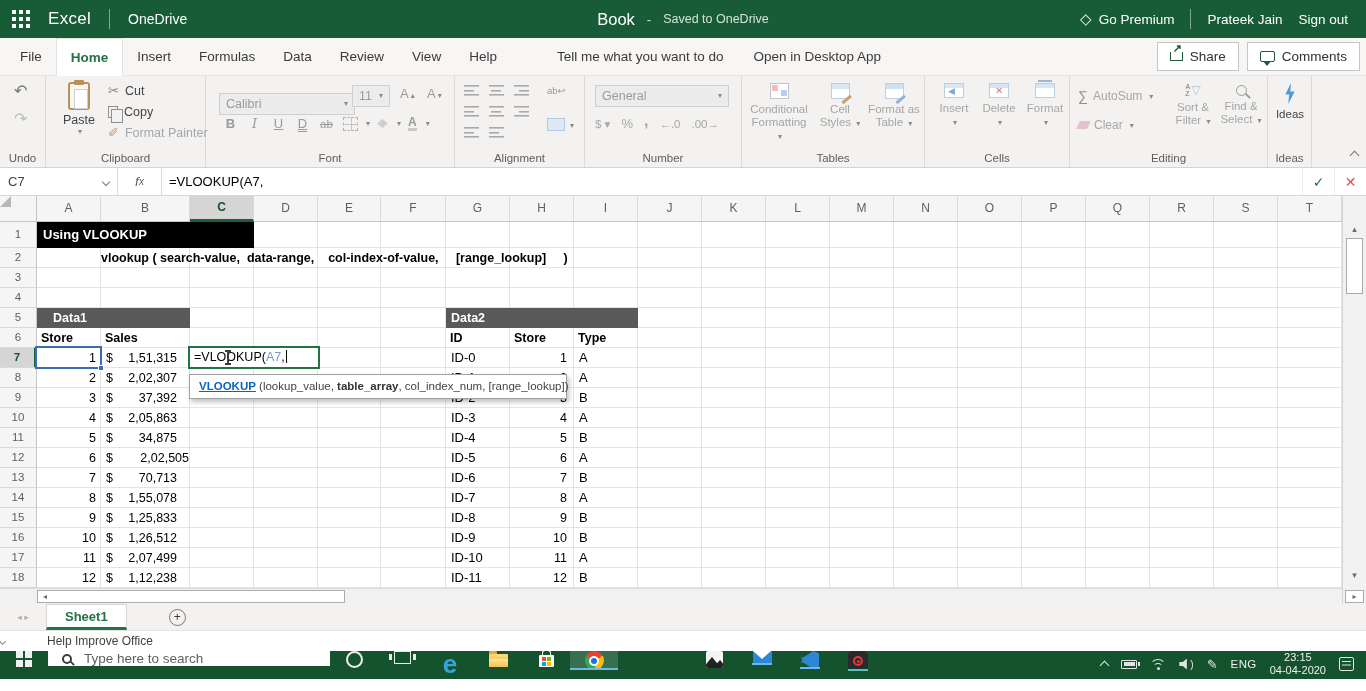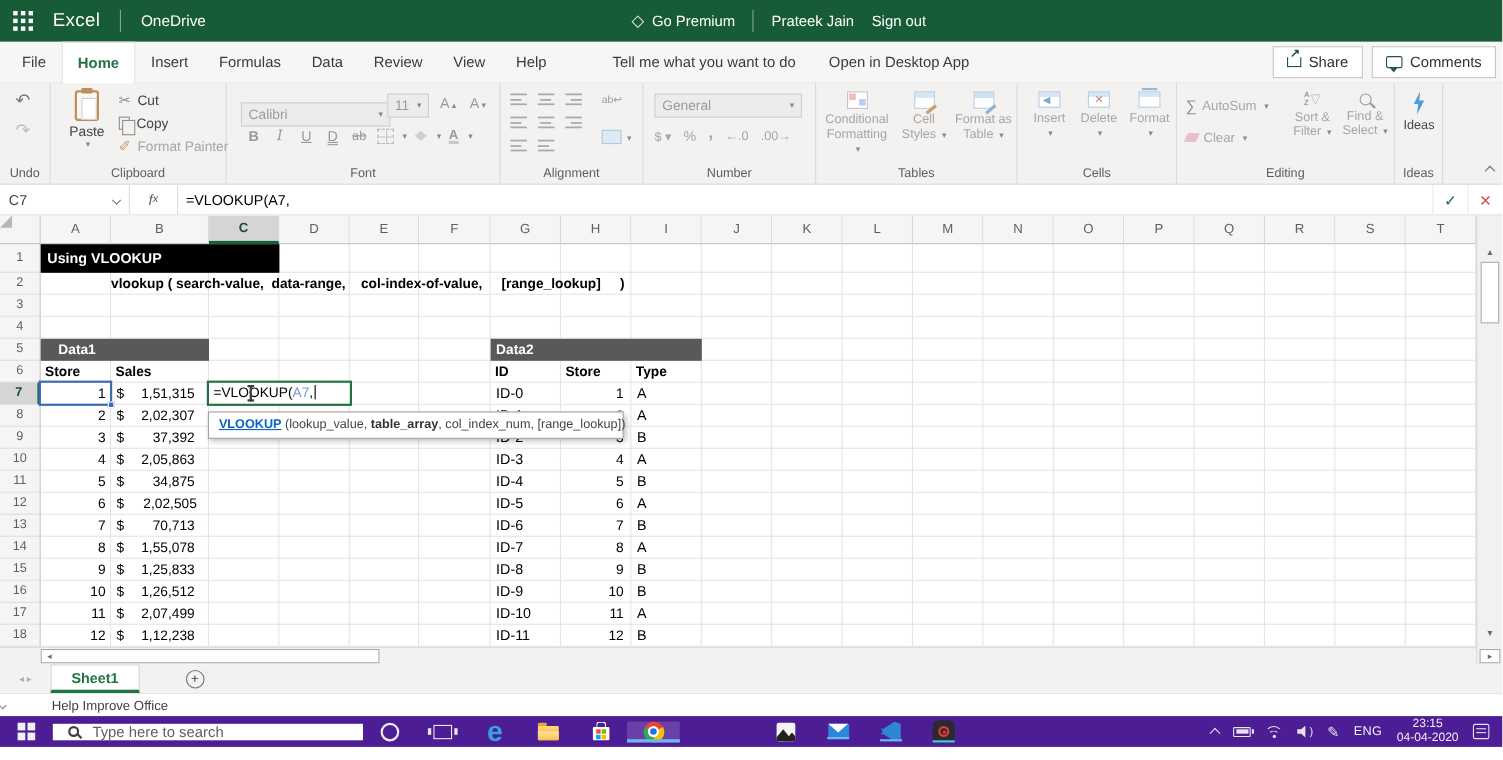--- a/index.html
+++ b/index.html
@@ -172,21 +172,21 @@
   .addsheet{margin-left:42px;width:17px;height:17px;border:1px solid #767676;border-radius:50%;display:flex;align-items:center;justify-content:center;font-size:12px;color:#3a3a3a;cursor:pointer}
 
   
   .statusbar{position:absolute;left:0;top:630px;width:1366px;height:21px;background:#fff;border-top:1px solid #e4e4e4;display:flex;align-items:center;font-size:12px;color:#3f3f3f}
   .statusbar .sleft{display:flex;gap:26px;padding-left:35px;flex:1}
   .statusbar .sright{display:flex;align-items:center;gap:42px;padding-right:14px}
   .statusbar .chev{width:5px;height:5px;border-color:#8a8a8a}
   .statusbar .item{cursor:pointer}
 
   
-  .taskbar{position:absolute;left:0;top:651px;width:1366px;height:28px;background:#4c1d95;display:flex;align-items:center;color:#eee}
+  .taskbar{position:absolute;left:0;top:651px;width:1366px;height:28px;background:#14532d;display:flex;align-items:flex-start;color:#eee}
   .ttile{width:48px;display:flex;align-items:center;justify-content:center;position:relative;cursor:pointer}
   .ttile.active{background:rgba(255,255,255,.16)}
   .runline{position:absolute;bottom:0;left:14px;right:14px;height:2px;background:#6cb8e8}
   .runline.full{left:0;right:0;height:2.5px}
   .runline.teal{background:#49c8c0}
   .winlogo{display:grid;grid-template-columns:7px 7px;grid-template-rows:7px 7px;gap:2px}
   .winlogo i{background:#f0f0f0}
   .tsearch{width:282px;background:#fff;display:flex;align-items:center;gap:12px;padding-left:14px;cursor:text}
   .smag{width:10px;height:10px;border:2px solid #3f3f3f;border-radius:50%;position:relative;flex:none}
   .smag::after{content:"";position:absolute;width:6px;height:2px;background:#3f3f3f;transform:rotate(45deg);right:-5px;bottom:-2px}
@@ -242,20 +242,25 @@
 <div class="screen">
 
   <header class="titlebar">
     <div class="tb-left">
       <span class="waffle">
           <i></i>
         </span>
       <span class="tb-app">Excel</span>
       <span class="tb-vsep"></span>
       <span class="tb-service">OneDrive</span>
+    </div>
+    <div class="tb-center">
+      <span class="tb-doc">Book</span>
+      <span class="tb-dash">-</span>
+      <span class="tb-save">Saved to OneDrive</span>
     </div>
     <div class="tb-right">
       <span class="diamond">◇</span>
       <span>Go Premium</span>
       <span class="tb-vsep"></span>
       <span>Prateek Jain</span>
       <span>Sign out</span>
     </div>
   </header>
 
@@ -568,21 +573,21 @@
       <div class="c-cur" style="left: 101px; top: 192px; width: 20px; height: 20px;">$</div>
       <div class="c-amt" style="left: 101px; top: 192px; width: 89px; height: 20px;">37,392</div>
       <div class="c-num" style="left: 37px; top: 212px; width: 64px; height: 20px;">4</div>
       <div class="c-cur" style="left: 101px; top: 212px; width: 20px; height: 20px;">$</div>
       <div class="c-amt" style="left: 101px; top: 212px; width: 89px; height: 20px;">2,05,863</div>
       <div class="c-num" style="left: 37px; top: 232px; width: 64px; height: 20px;">5</div>
       <div class="c-cur" style="left: 101px; top: 232px; width: 20px; height: 20px;">$</div>
       <div class="c-amt" style="left: 101px; top: 232px; width: 89px; height: 20px;">34,875</div>
       <div class="c-num" style="left: 37px; top: 252px; width: 64px; height: 20px;">6</div>
       <div class="c-cur" style="left: 101px; top: 252px; width: 20px; height: 20px;">$</div>
-      <div class="c-amt" style="left: 103px; top: 252px; width: 89px; height: 20px;">2,02,505</div>
+      <div class="c-amt" style="left: 113px; top: 252px; width: 89px; height: 20px;">2,02,505</div>
       <div class="c-num" style="left: 37px; top: 272px; width: 64px; height: 20px;">7</div>
       <div class="c-cur" style="left: 101px; top: 272px; width: 20px; height: 20px;">$</div>
       <div class="c-amt" style="left: 101px; top: 272px; width: 89px; height: 20px;">70,713</div>
       <div class="c-num" style="left: 37px; top: 292px; width: 64px; height: 20px;">8</div>
       <div class="c-cur" style="left: 101px; top: 292px; width: 20px; height: 20px;">$</div>
       <div class="c-amt" style="left: 101px; top: 292px; width: 89px; height: 20px;">1,55,078</div>
       <div class="c-num" style="left: 37px; top: 312px; width: 64px; height: 20px;">9</div>
       <div class="c-cur" style="left: 101px; top: 312px; width: 20px; height: 20px;">$</div>
       <div class="c-amt" style="left: 101px; top: 312px; width: 89px; height: 20px;">1,25,833</div>
       <div class="c-num" style="left: 37px; top: 332px; width: 64px; height: 20px;">10</div>

